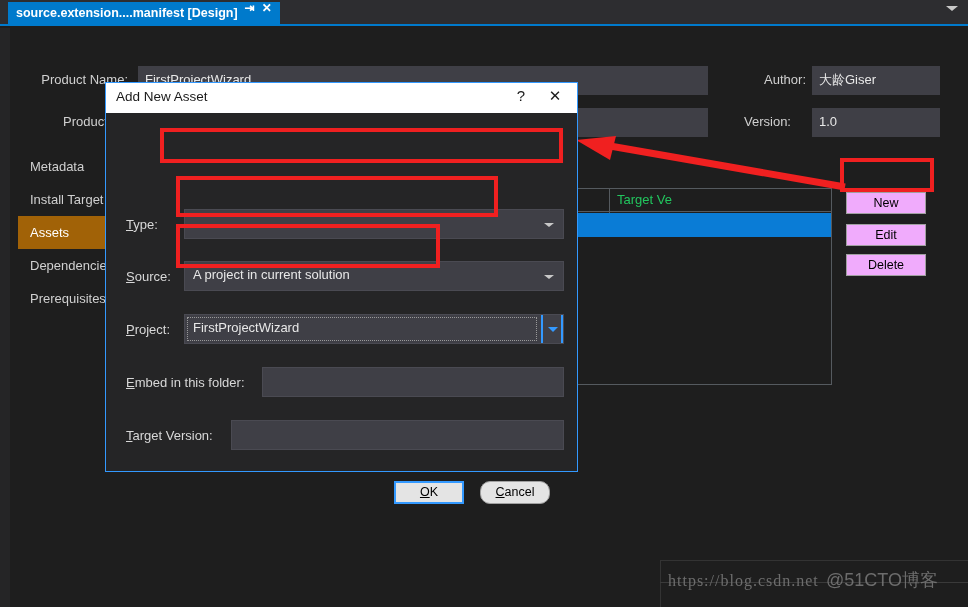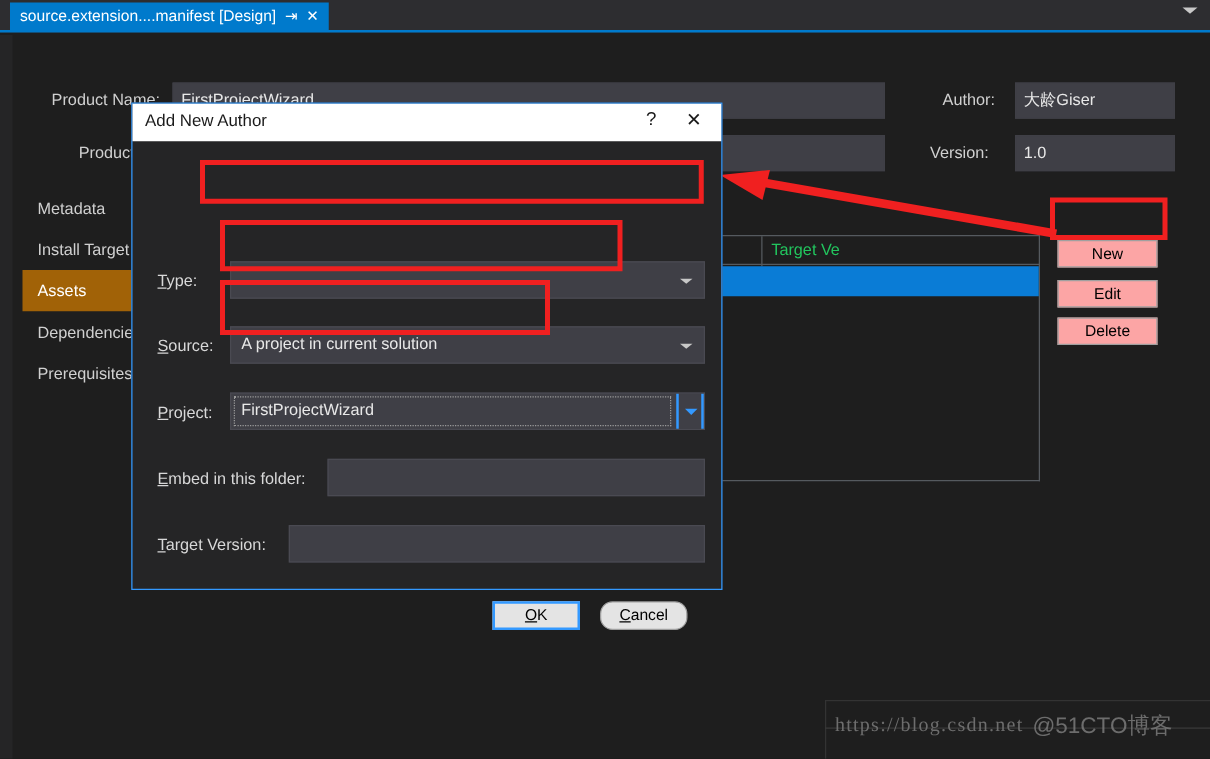--- a/index.html
+++ b/index.html
@@ -18,24 +18,24 @@
   }
 
   
   .tabbar {
     position: absolute; left: 0; top: 0; width: 968px; height: 26px;
     background: #2d2d30;
     border-bottom: 2px solid #007acc;
   }
   .tab {
     position: absolute; left: 8px; top: 2px; height: 22px;
-    display: flex; align-items: center; gap: 7px;
+    display: flex; gap: 7px;
     padding: 0 8px 0 8px;
     background: #007acc; color: #ffffff;
-    font-size: 12.5px; white-space: nowrap;
+    font-size: 12.5px; white-space: nowrap; font-weight: bold;
   }
   .tab-title { line-height: 22px; }
   .tab-icon {
     font-size: 12px; color: #ffffff; line-height: 1;
     display: inline-block;
   }
   .tab-pin { font-size: 12px; transform: rotate(0deg); }
   .tabbar-chevron {
     position: absolute; right: 10px; top: 6px;
     width: 0; height: 0;
@@ -64,21 +64,21 @@
     color: #e8e8e8; font-size: 13px;
     padding: 3px 6px; line-height: 20px;
     overflow: hidden; white-space: nowrap;
   }
 
   
   .lbl-product-name { left: 16px; top: 44px; width: 112px; }
   .box-product-name { left: 138px; top: 38px; width: 570px; height: 29px; }
   .lbl-product-id { left: 16px; top: 86px; width: 112px; }
   .box-product-id { left: 138px; top: 80px; width: 570px; height: 29px; }
-  .lbl-author { left: 744px; top: 44px; width: 62px; text-align: center;}
+  .lbl-author { left: 744px; top: 44px; width: 62px; text-align: right;}
   .box-author { left: 812px; top: 38px; width: 128px; height: 29px; }
   .lbl-version { left: 744px; top: 86px; width: 62px; text-align: left;}
   .box-version { left: 812px; top: 80px; width: 128px; height: 29px; }
 
   
   .nav {
     position: absolute; left: 18px; top: 122px; width: 100px;
   }
   .nav-item {
     height: 33px; line-height: 33px;
@@ -128,21 +128,21 @@
   }
   .caret {
     display: inline-block; width: 1px; height: 15px;
     background: #ffffff; vertical-align: -2px; margin-left: 1px;
   }
 
   
   .side-btn {
     position: absolute; left: 846px;
     width: 80px; height: 22px;
-    background: #fca5a5; color: #000000;
+    background: #f0abfc; color: #000000;
     border: 1px solid #a0a0a0;
     font-size: 12.5px; text-align: center; line-height: 20px;
     font-family: "Liberation Sans", sans-serif;
   }
   .btn-new { top: 164px; }
   .btn-edit { top: 196px; }
   .btn-delete { top: 226px; }
 
   
   .redbox {
@@ -320,21 +320,21 @@
   </div>
 
   <div class="redbox" style="left:840px; top:158px; width:94px; height:34px;"></div>
   <svg class="red-arrow-svg" viewBox="0 0 300 70">
     <line x1="285" y1="57" x2="50" y2="16" stroke="#f02020" stroke-width="7"></line>
     <polygon points="16,10 56,6 50,30" fill="#f02020"></polygon>
   </svg>
 
   <div class="dialog">
     <div class="dlg-title">
-      <div class="dlg-title-text">Add New Author</div>
+      <div class="dlg-title-text">Add New Asset</div>
       <div class="dlg-help">?</div>
       <div class="dlg-close">✕</div>
     </div>
 
     <div class="dlg-body">
 
       <div class="dlg-label" style="left:20px; top:56px;"><u>T</u><span>ype:</span></div>
       <div class="combo" style="left:78px; top:48px; width:380px;">
         <div class="combo-arrow"></div>
       </div>

